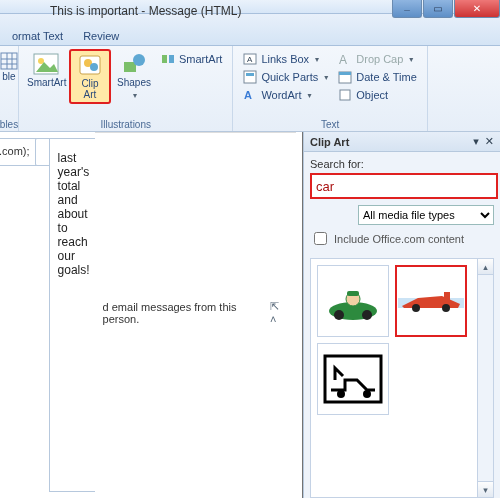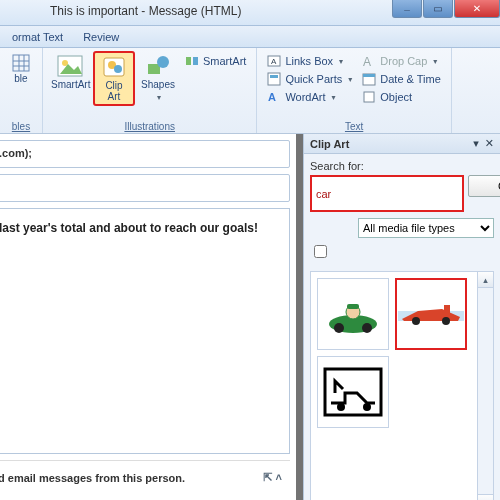--- a/index.html
+++ b/index.html
@@ -8,21 +8,21 @@
     font-family: "Segoe UI", Tahoma, sans-serif;
     font-size: 11px;
     background: #fff;
     width: 500px;
     height: 500px;
     overflow: hidden;
     position: relative;
   }
   
   .titlebar {
-    height: 26px;
+    height: 14px;
     background: linear-gradient(#eaf2fb, #d7e6f7);
     display: flex;
     align-items: center;
     justify-content: space-between;
     border-bottom: 1px solid #a8c0dc;
     position: relative;
   }
   .title-text {
     position: absolute;
     left: 50px;
@@ -50,24 +50,24 @@
     color: #fff;
   }
   .win-min { background: linear-gradient(#8fb5e0,#5e8fc7); color:#2a3a55;}
   .win-max { background: linear-gradient(#8fb5e0,#5e8fc7); color:#2a3a55;}
   .win-close { background: linear-gradient(#e77,#c33); width: 46px; color:#fff;}
   .win-close::before { content:"✕"; }
   .win-min::before { content:"_"; position:relative; top:-3px; font-weight:bold;}
   .win-max::before { content:"▭"; }
   
   .tabstrip {
-    height: 22px;
+    height: 32px;
     background: linear-gradient(#e8f0fa, #d4e4f5);
     display: flex;
-    align-items: center;
+    align-items: flex-end;
     border-bottom: 1px solid #a8c0dc;
     padding-left: 2px;
   }
   .tab {
     padding: 3px 10px 3px;
     color: #2a4a7a;
     font-size: 11px;
     border-radius: 3px 3px 0 0;
   }
   
@@ -83,21 +83,20 @@
     display: flex;
     flex-direction: column;
     justify-content: space-between;
     align-items: center;
   }
   .group-label {
     font-size: 10px;
     color: #4a6a95;
     text-align: left;
     margin-top: 1px;
-    text-decoration: underline;
   }
   .group-body {
     display: flex;
     align-items: flex-start;
     gap: 2px;
   }
   .bigbtn {
     width: 42px;
     text-align: center;
     padding: 2px 1px;
@@ -134,25 +133,24 @@
     color: #567;
     margin-left: 2px;
   }
   
   .maincols {
     display: flex;
     height: calc(500px - 26px - 22px - 86px);
   }
   .msgpane {
     flex: 1;
-    border-right: 7px solid #737373;
-    display: flex;
-    flex-direction: column;
+    border-right: 1px solid #737373;
+    display: flex;
+    flex-direction: row;
     overflow: hidden;
-    font-weight: bold;
   }
   .field {
     border: 1px solid #b6c8dd;
     margin: 6px 6px 0 -10px;
     padding: 6px 8px;
     font-size: 11px;
     color: #333;
     border-radius: 2px;
     background: #fff;
   }
@@ -201,22 +199,22 @@
     padding: 6px;
     font-size: 11px;
     color: #333;
   }
   .clippane-body label { display:block; margin-bottom: 3px; }
   .searchrow { display:flex; gap:4px; margin-bottom: 6px; }
   .searchrow input {
     flex:1;
     border: 2px solid #e02020;
     padding: 2px 4px;
-    font-size: 11px;
-    height: 37px;
+    font-size: 13px;
+    height: 26px;
     color: #a11;
   }
   .searchrow button {
     width: 44px;
     height: 22px;
     font-size: 11px;
     background: linear-gradient(#fdfdfd,#e7e7e7);
     border: 1px solid #9aa;
     border-radius: 2px;
     padding-left: 29px;
@@ -278,21 +276,21 @@
   </div>
 </div>
 
 <div class="tabstrip">
   <div class="tab">ormat Text</div>
   <div class="tab">Review</div>
 </div>
 
 <div class="ribbon">
 
-  <div class="group" style="width:43px;">
+  <div class="group" style="width:19px;">
     <div class="group-body">
       <div class="bigbtn" style="width:24px">
         <svg width="18" height="18">
             <rect x="1" y="1" width="16" height="16" fill="none" stroke="#6b8ab5"></rect>
             <line x1="1" y1="7" x2="17" y2="7" stroke="#6b8ab5"></line>
             <line x1="1" y1="12" x2="17" y2="12" stroke="#6b8ab5"></line>
             <line x1="7" y1="1" x2="7" y2="17" stroke="#6b8ab5"></line>
             <line x1="12" y1="1" x2="12" y2="17" stroke="#6b8ab5"></line>
           </svg>
         <div class="lbl">ble</div>
@@ -422,20 +420,21 @@
         <input type="text" value="car" style="">
         <button>Go</button>
       </div>
       <div class="selectrow">
         <select>
           <option>All media file types</option>
         </select>
       </div>
       <div class="chkrow">
         <input type="checkbox" style="">
+        <span>Include Office.com content</span>
       </div>
 
       <div class="results">
         <div class="thumb">
           <svg width="60" height="40">
             <ellipse cx="30" cy="30" rx="24" ry="9" fill="#2d8a3e"></ellipse>
             <circle cx="16" cy="34" r="5" fill="#222"></circle>
             <circle cx="44" cy="34" r="5" fill="#222"></circle>
             <circle cx="30" cy="18" r="7" fill="#f2d0a4" stroke="#2d8a3e"></circle>
             <rect x="24" y="10" width="12" height="5" rx="2" fill="#2d8a3e"></rect>

